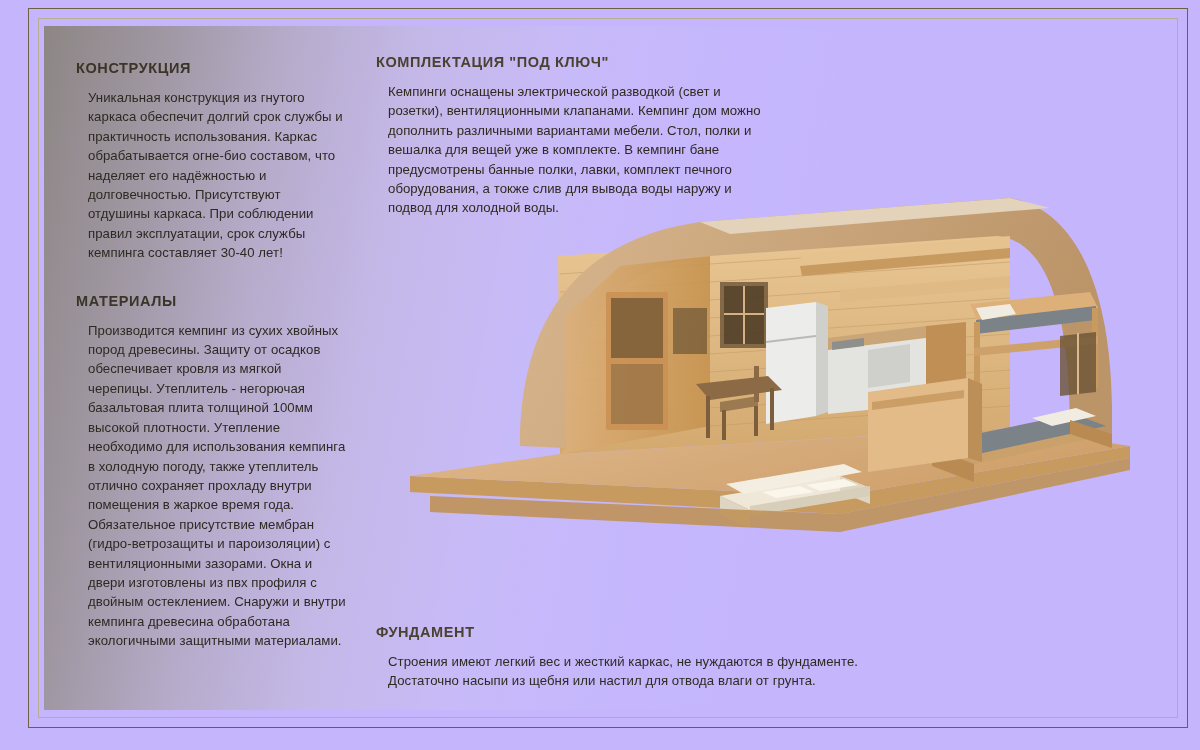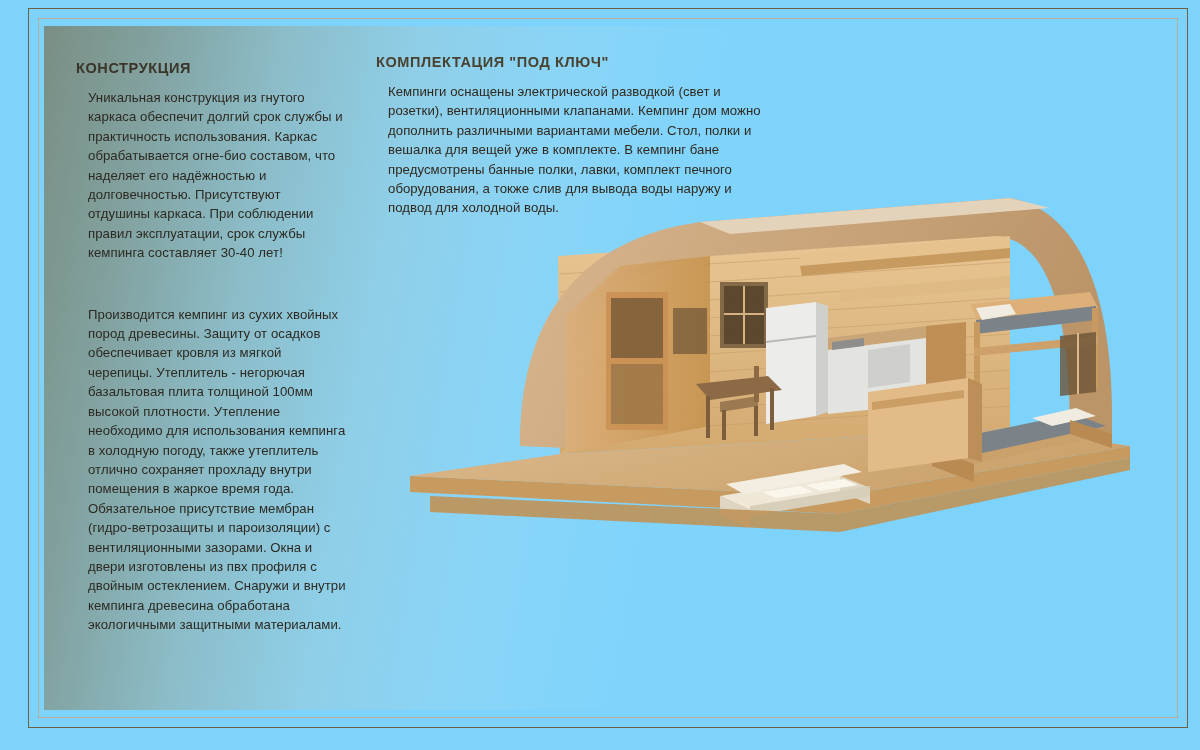--- a/index.html
+++ b/index.html
@@ -11,21 +11,21 @@
     width: 1200px;
     height: 750px;
     font-family: "Liberation Sans", sans-serif;
     overflow: hidden;
   }
 
   .page {
     position: relative;
     width: 1200px;
     height: 750px;
-    background: #7dd3fc;
+    background: #c4b5fd;
   }
 
   
   .frame {
     position: absolute;
     left: 28px;
     top: 8px;
     right: 12px;
     bottom: 22px;
     border: 1px solid #6d6046;
@@ -117,20 +117,21 @@
 
   <div class="frame"></div>
   <div class="frame-inner"></div>
 
   <div class="panel"></div>
 
   <div class="left-col">
     <h2 class="section-title">КОНСТРУКЦИЯ</h2>
     <p class="body-text">Уникальная конструкция из гнутого каркаса обеспечит долгий срок службы и практичность использования. Каркас обрабатывается огне-био составом, что наделяет его надёжностью и долговечностью. Присутствуют отдушины каркаса. При соблюдении правил эксплуатации, срок службы кемпинга составляет 30-40 лет!</p>
     <div class="gap"></div>
+    <h2 class="section-title">МАТЕРИАЛЫ</h2>
     <p class="body-text">Производится кемпинг из сухих хвойных пород древесины. Защиту от осадков обеспечивает кровля из мягкой черепицы.  Утеплитель - негорючая базальтовая плита толщиной 100мм высокой плотности. Утепление необходимо для использования кемпинга в холодную погоду, также утеплитель отлично сохраняет прохладу внутри помещения в жаркое время года. Обязательное присутствие мембран (гидро-ветрозащиты и пароизоляции) с вентиляционными зазорами. Окна и двери изготовлены из пвх профиля с двойным остеклением. Снаружи и внутри кемпинга древесина обработана экологичными  защитными материалами.</p>
   </div>
 
   <div class="right-col">
     <h2 class="section-title">КОМПЛЕКТАЦИЯ "ПОД КЛЮЧ"</h2>
     <p class="body-text">Кемпинги оснащены электрической разводкой (свет и розетки), вентиляционными клапанами. Кемпинг дом можно дополнить различными вариантами мебели. Стол, полки и вешалка для вещей уже в комплекте. В кемпинг бане предусмотрены банные полки, лавки, комплект печного оборудования, а токже слив для вывода воды наружу и подвод для холодной воды.</p>
   </div>
 
   <div class="illustration">
     <svg width="790" height="420" viewBox="0 0 790 420" xmlns="http://www.w3.org/2000/svg">
@@ -265,14 +266,18 @@
         <polygon points="392,296 430,290 444,296 406,302" fill="#faf6ec"></polygon>
         <polygon points="436,289 474,283 488,289 450,295" fill="#faf6ec"></polygon>
       </g>
 
       <g>
         <polygon points="60,300 470,318 760,262 760,274 470,336 60,316" fill="#bf9258" opacity="0.9"></polygon>
       </g>
     </svg>
   </div>
 
+  <div class="bottom-block">
+    <h2 class="section-title">ФУНДАМЕНТ</h2>
+    <p class="body-text">Строения имеют легкий вес и жесткий каркас, не нуждаются в фундаменте. Достаточно насыпи из щебня или настил для отвода влаги от грунта.</p>
+  </div>
 
 </div>
 
 </body></html>

